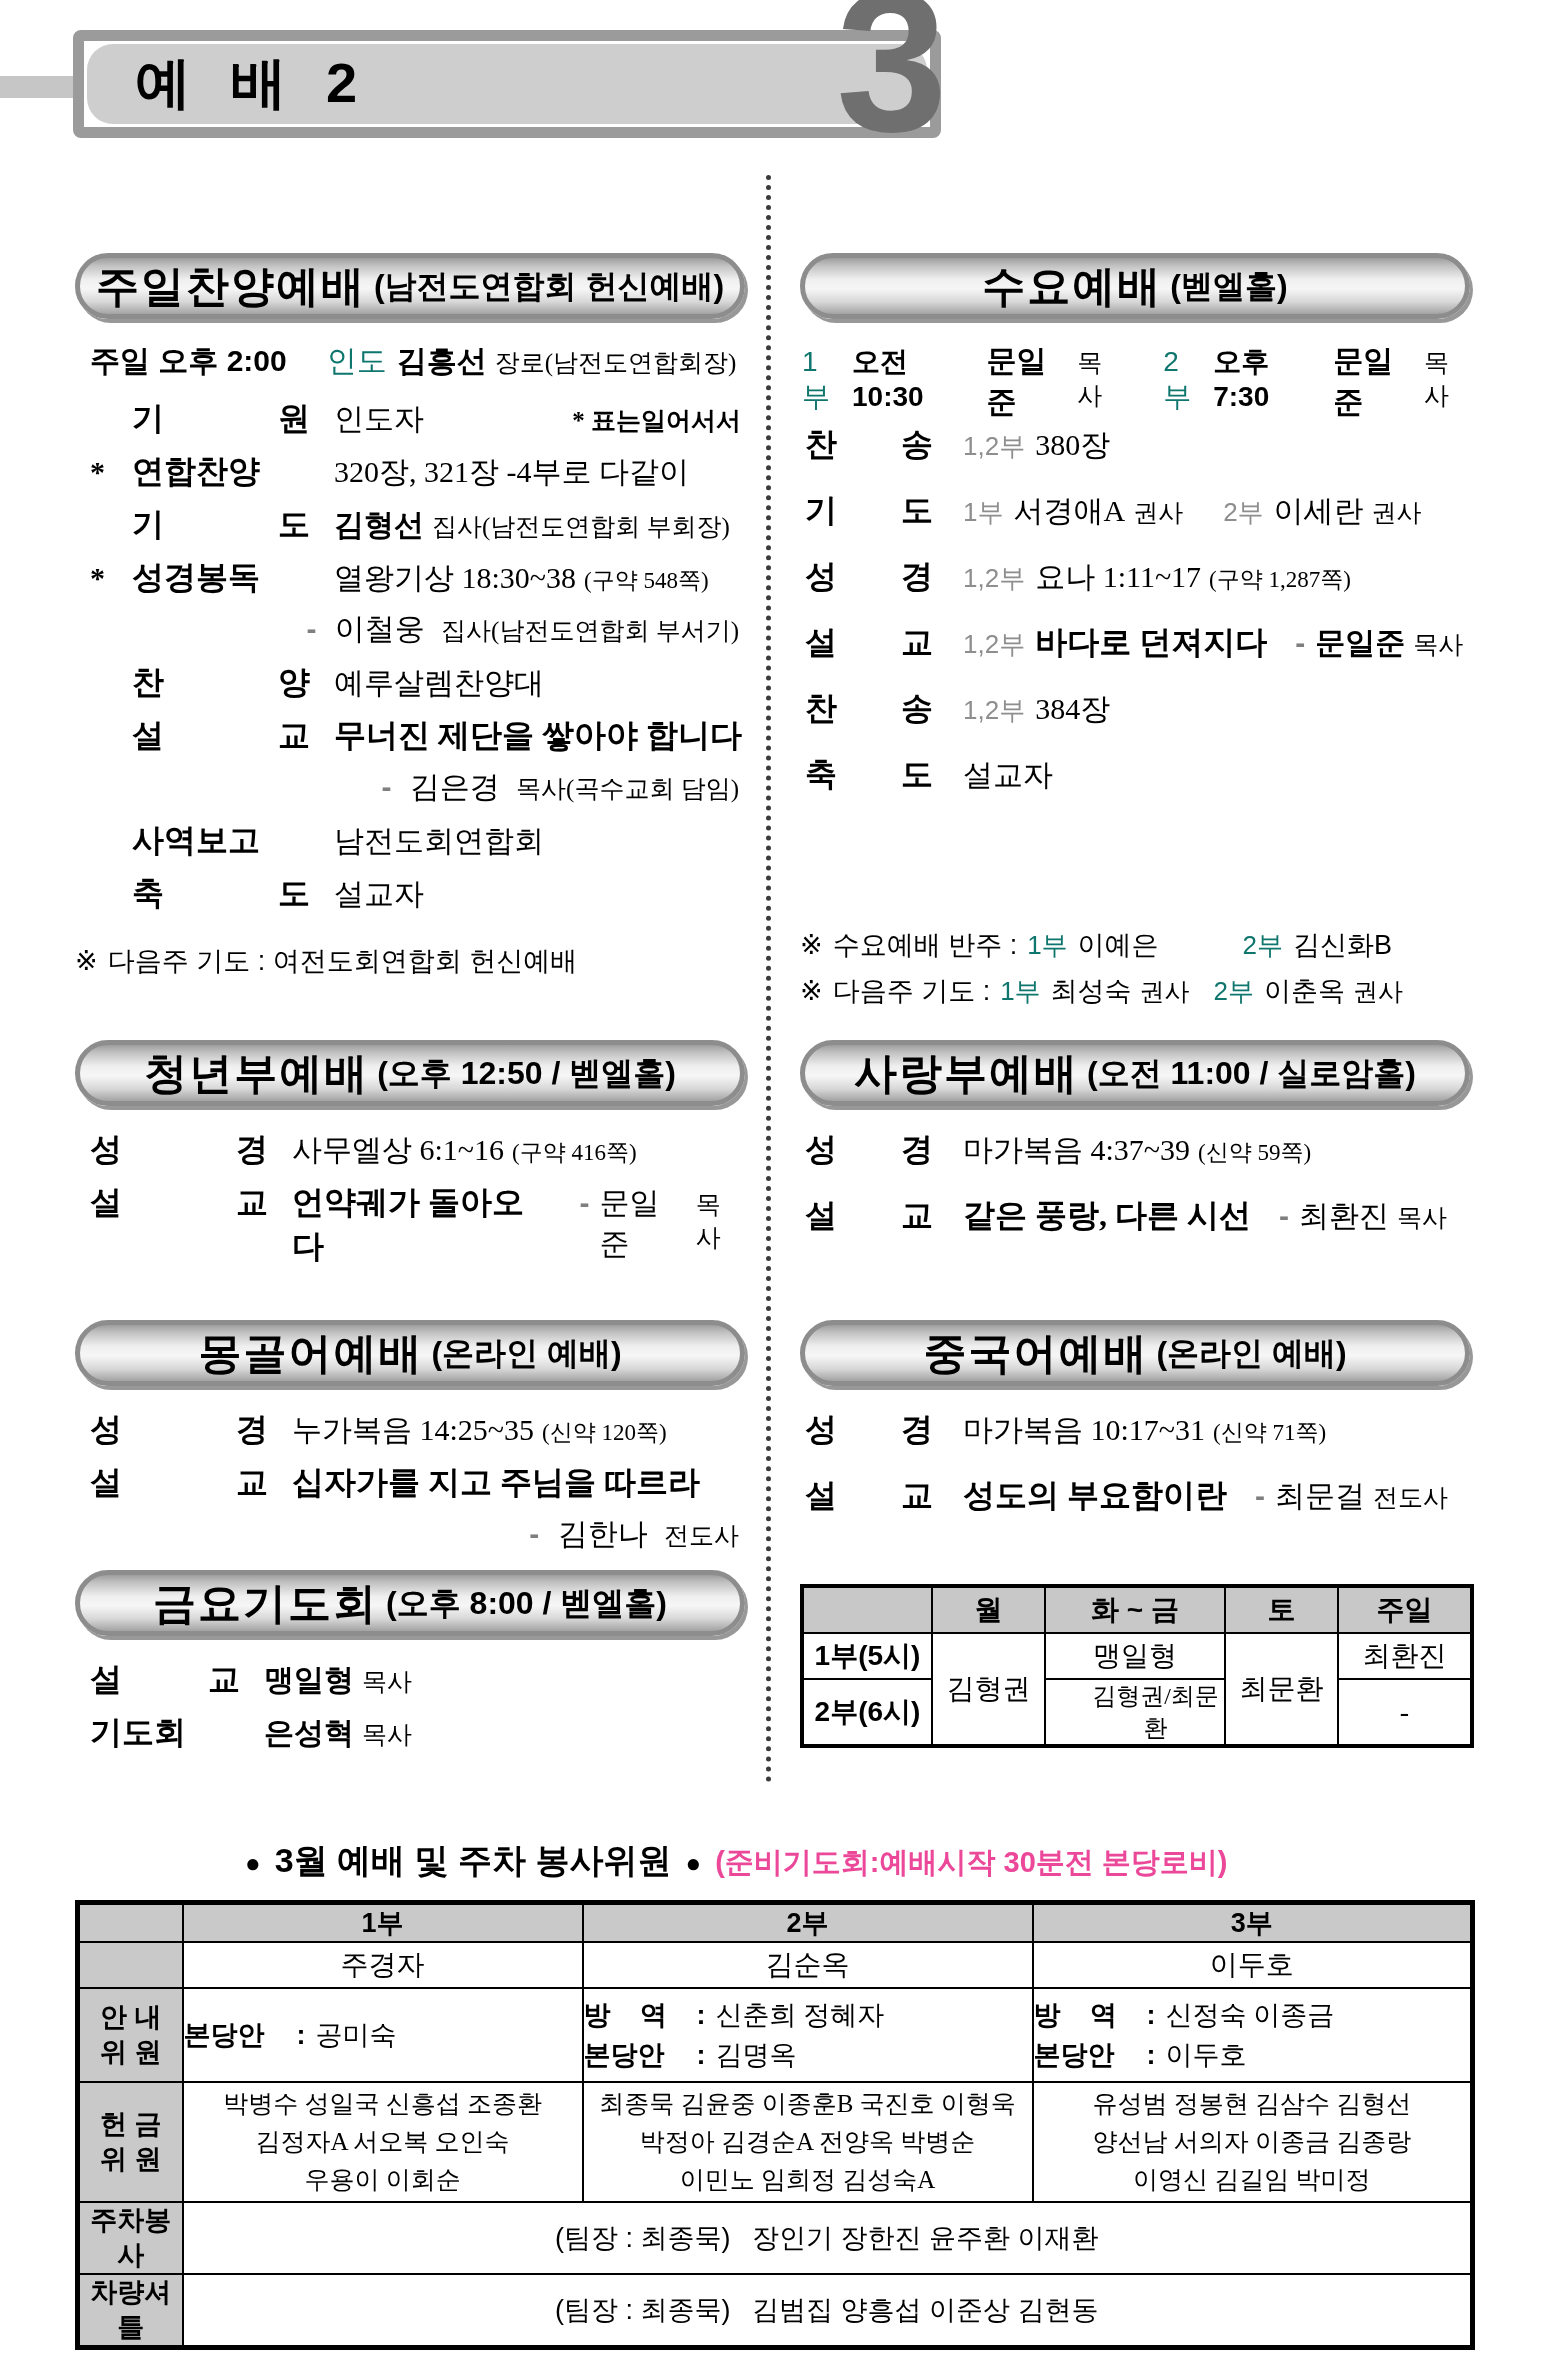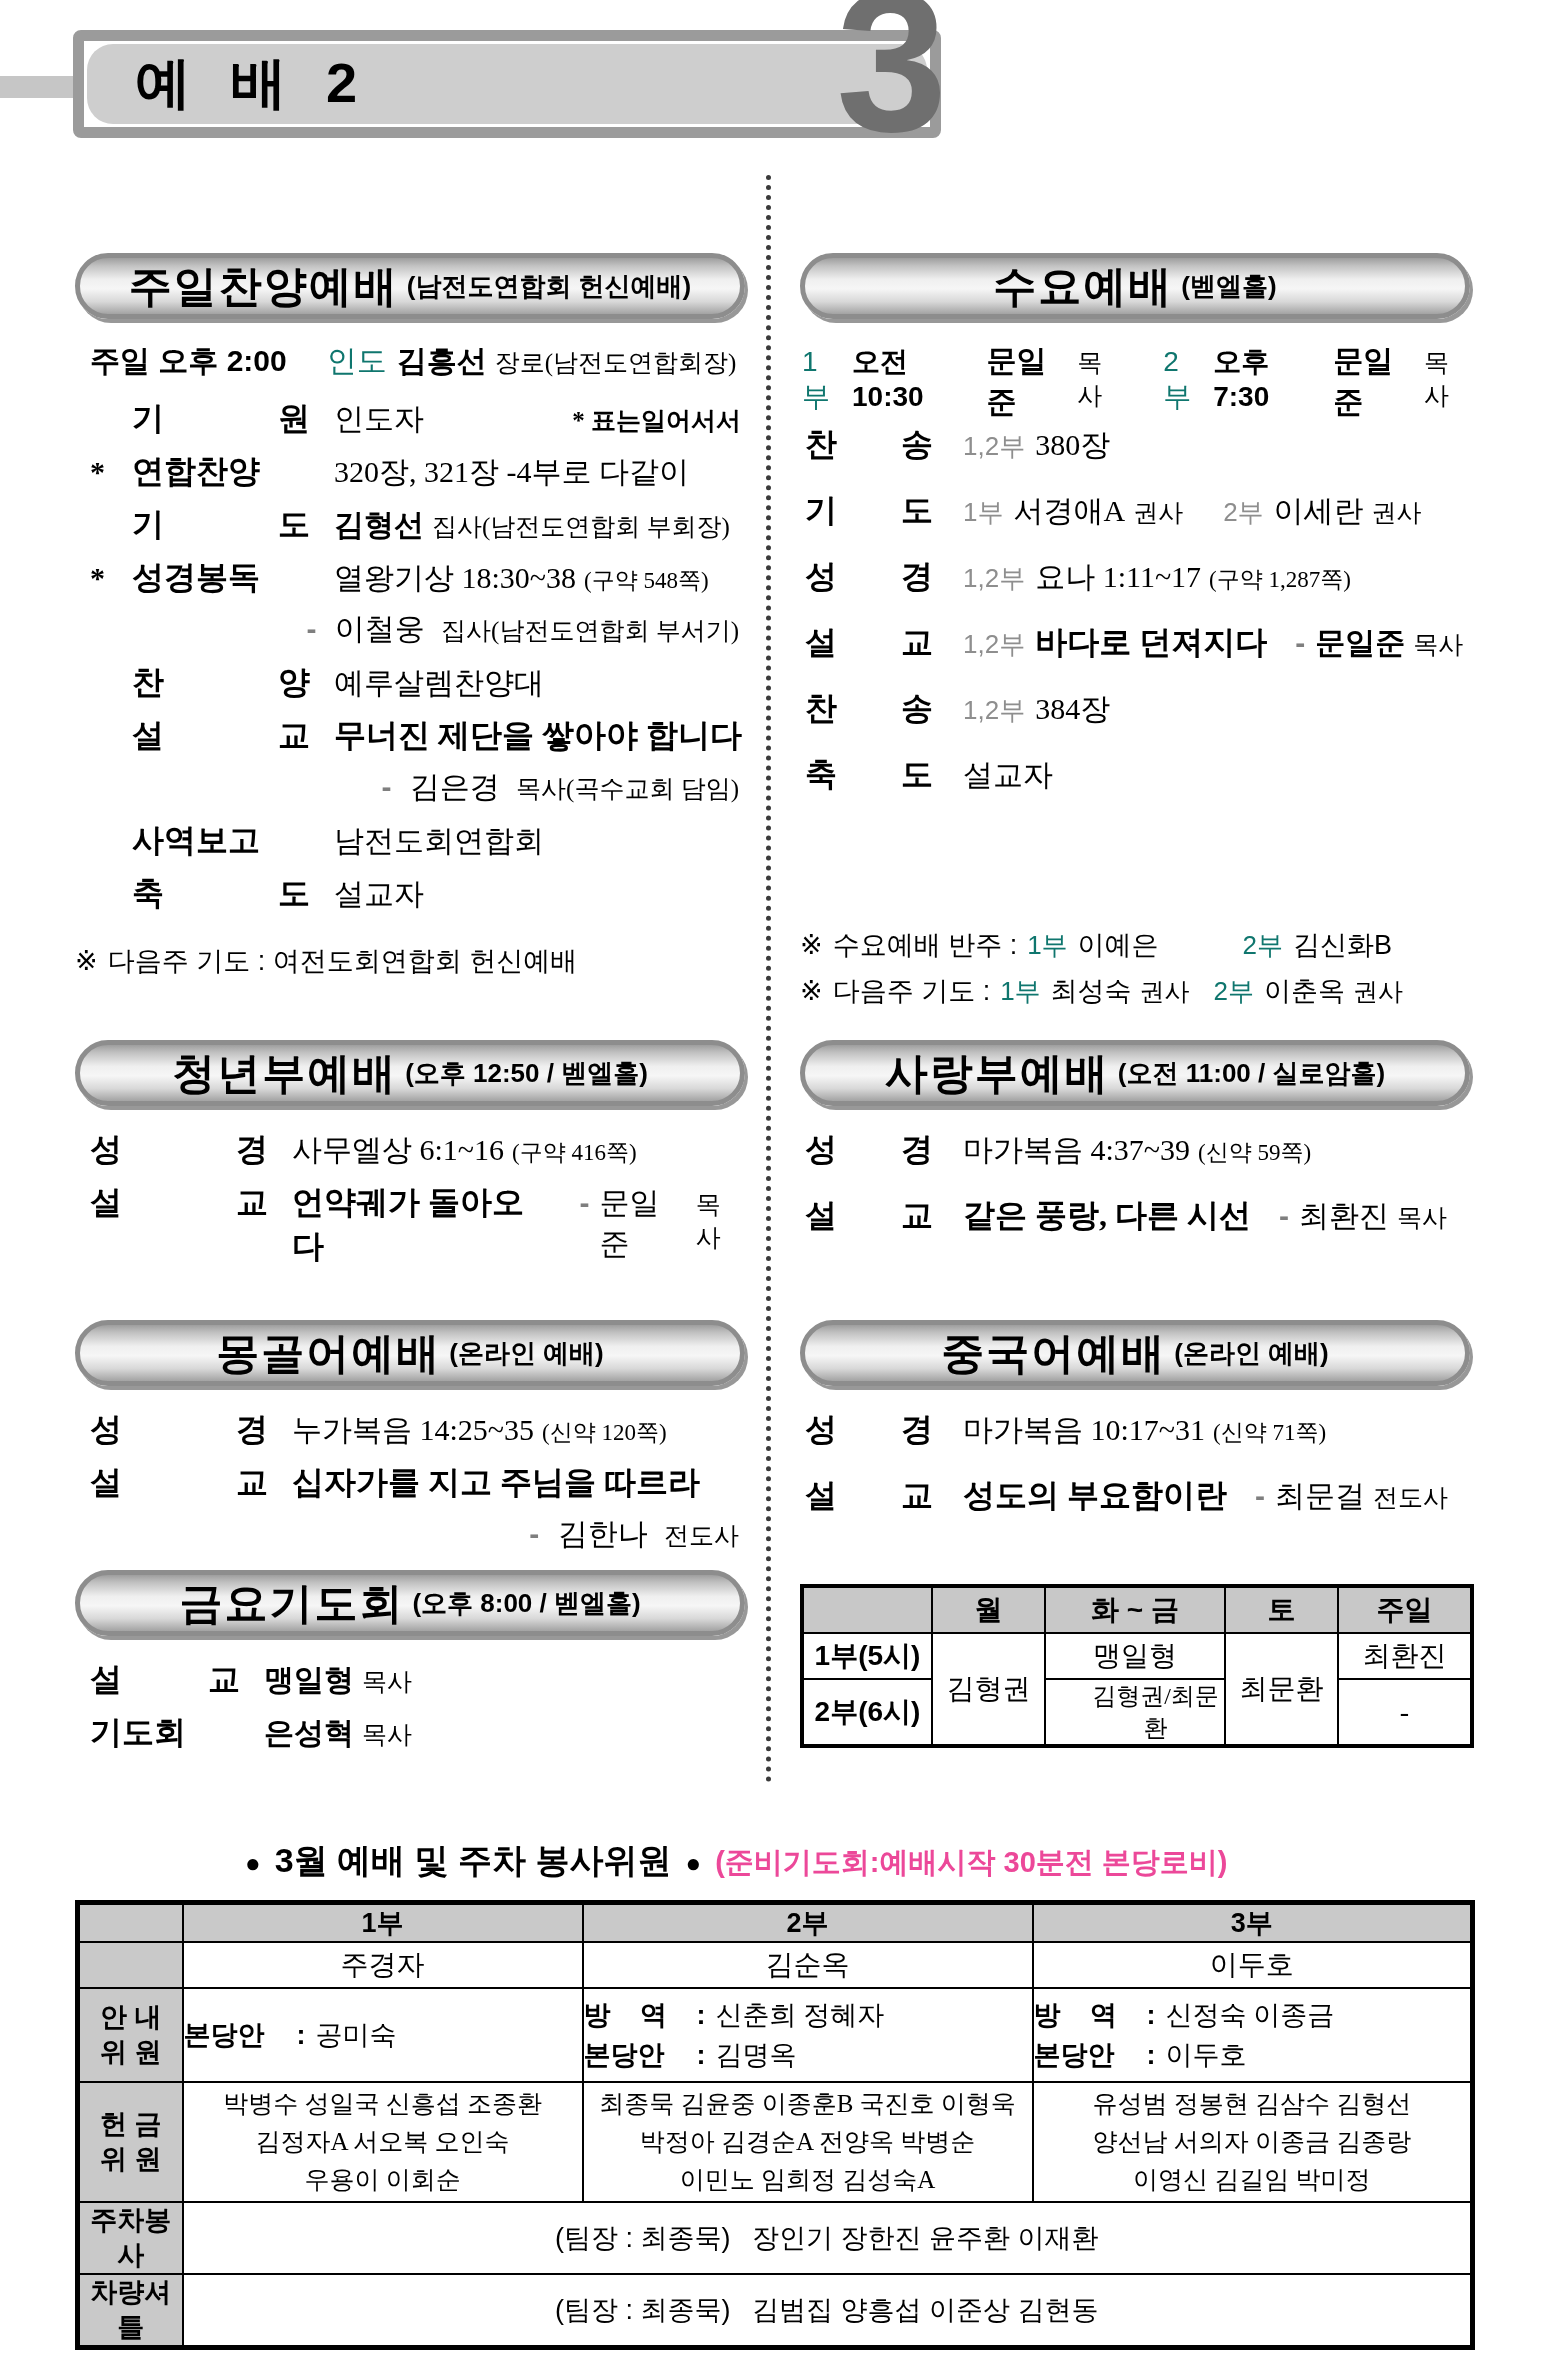--- a/index.html
+++ b/index.html
@@ -22,21 +22,21 @@
   
   .sections{position:absolute;left:75px;top:253px;width:1395px;}
   .divider{position:absolute;left:691px;top:-78px;height:1608px;border-left:5px dotted #3a3a3a;}
   .grid{display:grid;grid-template-columns:670px 725px;grid-template-rows:787px 280px 250px 260px;}
   .rcell{padding-left:55px;box-sizing:border-box;}
 
   .pill{position:relative;height:66px;box-sizing:border-box;border:5px solid #8d8d8d;border-radius:36px;
         background:linear-gradient(180deg,#9e9e9e 0%,#c2c2c2 14%,#efefef 38%,#f6f6f6 55%,#d8d8d8 78%,#a3a3a3 100%);
         display:flex;align-items:center;justify-content:center;gap:8px;box-shadow:3px 4px 0 #989898;}
   .pill-title{font-size:43px;font-weight:bold;letter-spacing:2px;line-height:1;}
-  .pill-sub{font-size:26px;font-weight:bold;line-height:1;}
+  .pill-sub{font-size:32px;font-weight:bold;line-height:1;}
 
   .body{margin-top:22px;}
   .wrow{display:flex;align-items:baseline;min-height:53px;font-size:30px;padding-left:15px;}
   .rcell .wrow{min-height:66px;padding-left:5px;}
   .star{width:42px;flex:none;font-weight:bold;font-size:30px;}
   .wlabel{width:178px;flex:none;font-weight:bold;font-size:32px;text-align:justify;text-align-last:justify;
           margin-right:24px;}
   .rcell .wlabel{width:128px;margin-right:30px;}
   .txt{font-size:30px;}
   .name{font-weight:bold;font-size:30px;}

